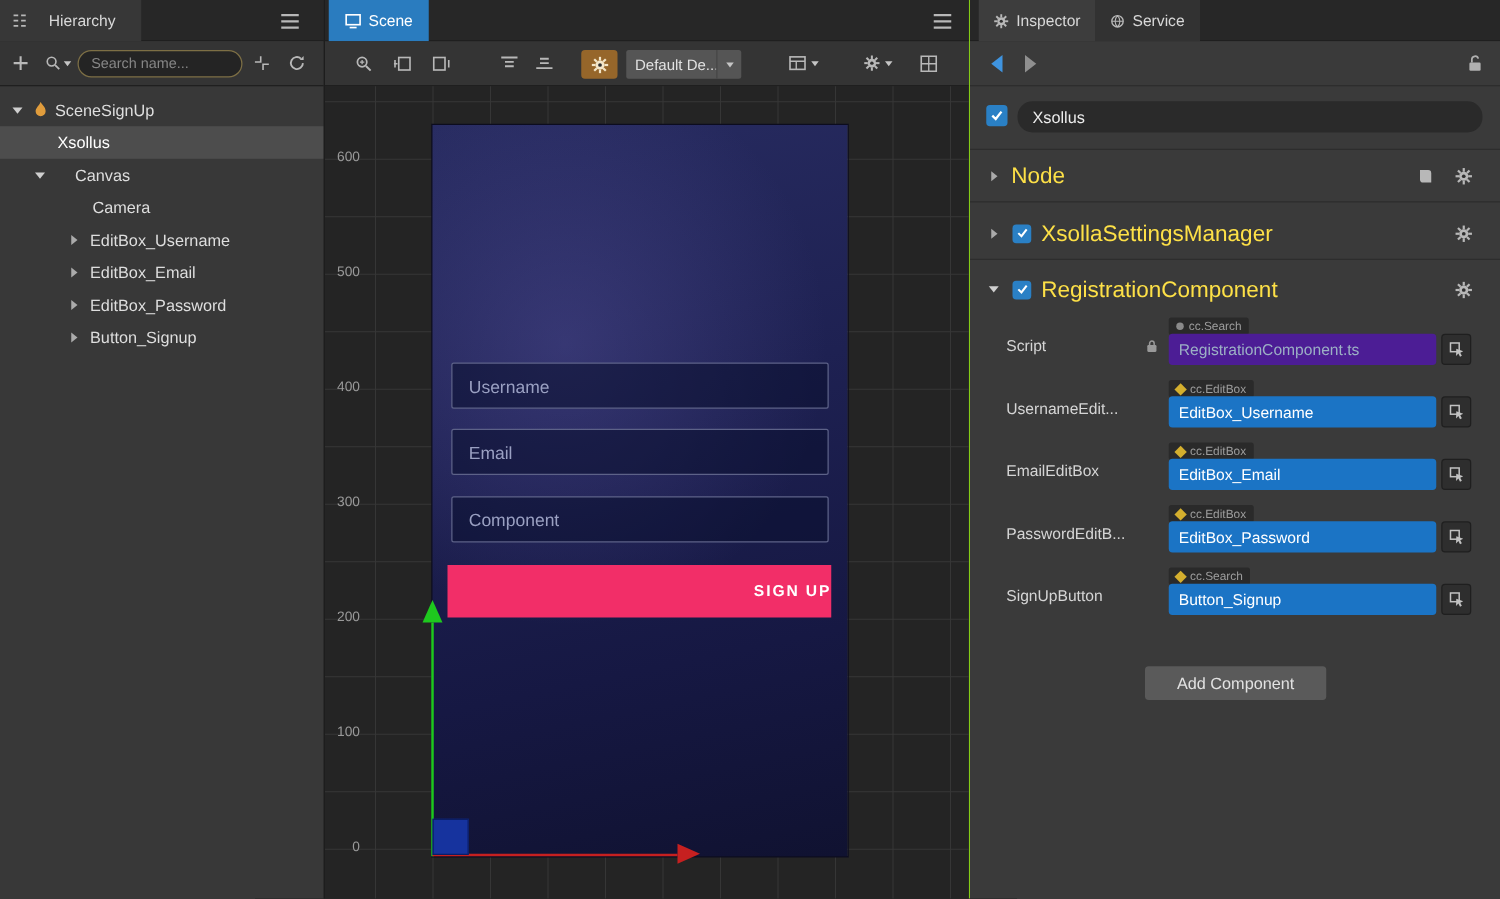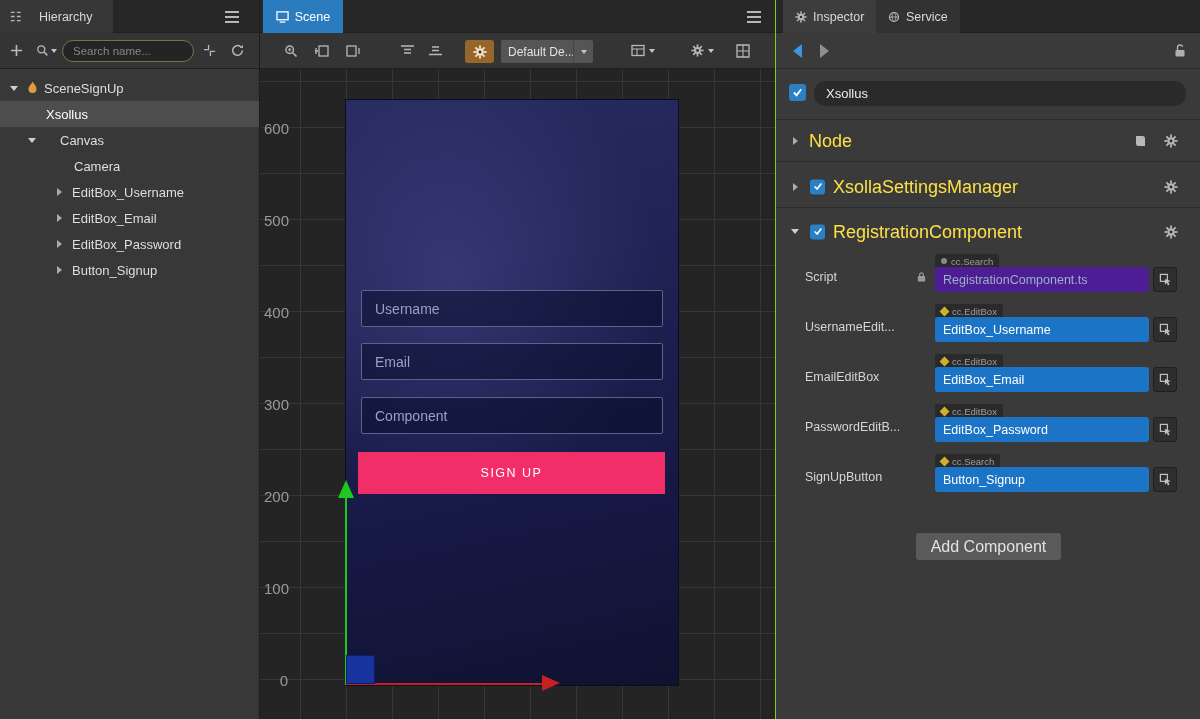--- a/index.html
+++ b/index.html
@@ -26,24 +26,24 @@
 
 #htab{position:absolute;left:0;top:0;width:113px;height:33px;background:#373737;display:flex;align-items:center;gap:17px;padding-left:9px;font-size:12.5px;color:#d8d8d8}
 .trow{position:absolute;left:0;right:0;height:26px}
 .trow.selected{background:#4d4d4d}
 .trow .lbl{position:absolute;top:50%;transform:translateY(-50%);font-size:13px;color:#dedede;white-space:nowrap}
 #searchinput{position:absolute;left:62px;top:7px;width:132px;height:22px;background:#242424;border:1px solid #7d6f45;border-radius:11px;color:#bbb;font-size:11.5px;padding:0 10px;outline:none;font-family:inherit}
 #searchinput::placeholder{color:#868686}
 
 #scenetab{position:absolute;left:3px;top:0;width:80px;height:33px;background:#2a7cbf;display:flex;align-items:center;justify-content:center;gap:6px;color:#fff;font-size:12.5px}
 #canvas{position:absolute;left:0;right:0;top:69px;bottom:0;background-color:#242424;background-image:linear-gradient(#363636 1px,transparent 1px),linear-gradient(90deg,#363636 1px,transparent 1px);background-size:46px 46px;background-position:40px 12px;overflow:hidden}
-.rlabel{position:absolute;left:4px;width:24px;text-align:right;font-size:15px;color:#9a9a9a}
+.rlabel{position:absolute;left:4px;width:24px;text-align:right;font-size:11px;color:#9a9a9a}
 #mockup{position:absolute;left:86px;top:31px;width:332px;height:585px;box-shadow:0 0 0 1px #0c0c1e;background:radial-gradient(90% 55% at 32% 30%,rgba(92,88,165,.38),rgba(0,0,0,0) 70%),linear-gradient(168deg,#272b60 0%,#1e2152 38%,#161843 72%,#101231 100%)}
 .mfield{position:absolute;left:15px;width:302px;height:37px;background:rgba(10,14,45,.55);border:1px solid #5d6288;color:#9aa0c2;font-size:14px;display:flex;align-items:center;padding-left:13px;border-radius:2px}
-#msignup{position:absolute;left:12px;top:352px;width:307px;height:42px;background:#f22e68;color:#fff;font-weight:normal;font-size:12.5px;letter-spacing:1.5px;display:flex;align-items:center;justify-content:center}
+#msignup{position:absolute;left:12px;top:352px;width:307px;height:42px;background:#f22e68;color:#fff;font-weight:bold;font-size:12.5px;letter-spacing:1.5px;display:flex;align-items:center;justify-content:flex-end}
 #gy-line{position:absolute;left:85px;top:429px;width:2px;height:187px;background:#1ec81e}
 #gy-head{position:absolute;left:78px;top:411px;width:0;height:0;border-left:8px solid transparent;border-right:8px solid transparent;border-bottom:18px solid #1ec81e}
 #gx-line{position:absolute;left:86px;top:614px;width:196px;height:2px;background:#c62020}
 #gx-head{position:absolute;left:282px;top:606px;width:0;height:0;border-top:8px solid transparent;border-bottom:8px solid transparent;border-left:18px solid #c62020}
 #gorigin{position:absolute;left:86px;top:586px;width:29px;height:29px;background:#16339e;border:1px solid #0b1e66}
 #devdrop{position:absolute;left:241px;top:7px;width:92px;height:23px;background:#555;border-radius:2px;display:flex;align-items:center;overflow:hidden}
 #devdrop .txt{flex:1;padding-left:7px;font-size:12px;color:#e2e2e2;white-space:nowrap;overflow:hidden}
 #devdrop .arr{width:20px;height:100%;border-left:1px solid #464646;display:flex;align-items:center;justify-content:center}
 #gizmobtn{position:absolute;left:205px;top:7px;width:29px;height:23px;background:#96662a;border-radius:3px;display:flex;align-items:center;justify-content:center;color:#f4e6c8}
 .tbtn{position:absolute;top:11px;color:#b8b8b8}
@@ -60,21 +60,21 @@
 .divider{position:absolute;left:0;right:0;height:1px;background:#2d2d2d}
 .prop{position:absolute;left:0;right:0;height:46px}
 .prop .plabel{position:absolute;left:29px;top:17px;font-size:12.5px;color:#d5d5d5;white-space:nowrap;max-width:125px;overflow:hidden}
 .badge{position:absolute;left:159px;top:1px;height:14px;background:#2a2a2a;border-radius:2px;display:flex;align-items:center;gap:4px;padding:0 6px;font-size:9.5px;color:#9e9e9e;white-space:nowrap}
 .diamond{width:7px;height:7px;background:#d4af2e;transform:rotate(45deg)}
 .dotmark{width:6px;height:6px;border-radius:50%;background:#8a8a8a}
 .pfield{position:absolute;left:159px;top:14px;width:214px;height:25px;border-radius:3px;display:flex;align-items:center;padding-left:8px;font-size:12.5px;white-space:nowrap;overflow:hidden}
 .pfield.ref{background:#1b74c5;color:#fff}
 .pfield.script{background:#4c1d95;color:#9cb0c5}
 .picker{position:absolute;left:377px;top:14px;width:24px;height:25px;background:#2e2e2e;border:1px solid #1f1f1f;border-radius:3px;display:flex;align-items:center;justify-content:center;color:#c2c2c2}
-#addcomp{position:absolute;left:140px;top:533px;width:145px;height:27px;background:#5a5a5a;border-radius:3px;color:#e2e2e2;font-size:16px;display:flex;align-items:center;justify-content:center}
+#addcomp{position:absolute;left:140px;top:533px;width:145px;height:27px;background:#5a5a5a;border-radius:3px;color:#e2e2e2;font-size:13px;display:flex;align-items:center;justify-content:center}
 </style>
 </head>
 <body>
 
 <svg width="0" height="0" style="position:absolute">
   <defs>
     <g id="gear-shape">
       <circle cx="8" cy="8" r="4.2" fill="currentColor"></circle>
       <rect x="7" y="0.5" width="2" height="3.4" fill="currentColor"></rect>
       <rect x="7" y="12.1" width="2" height="3.4" fill="currentColor"></rect>

